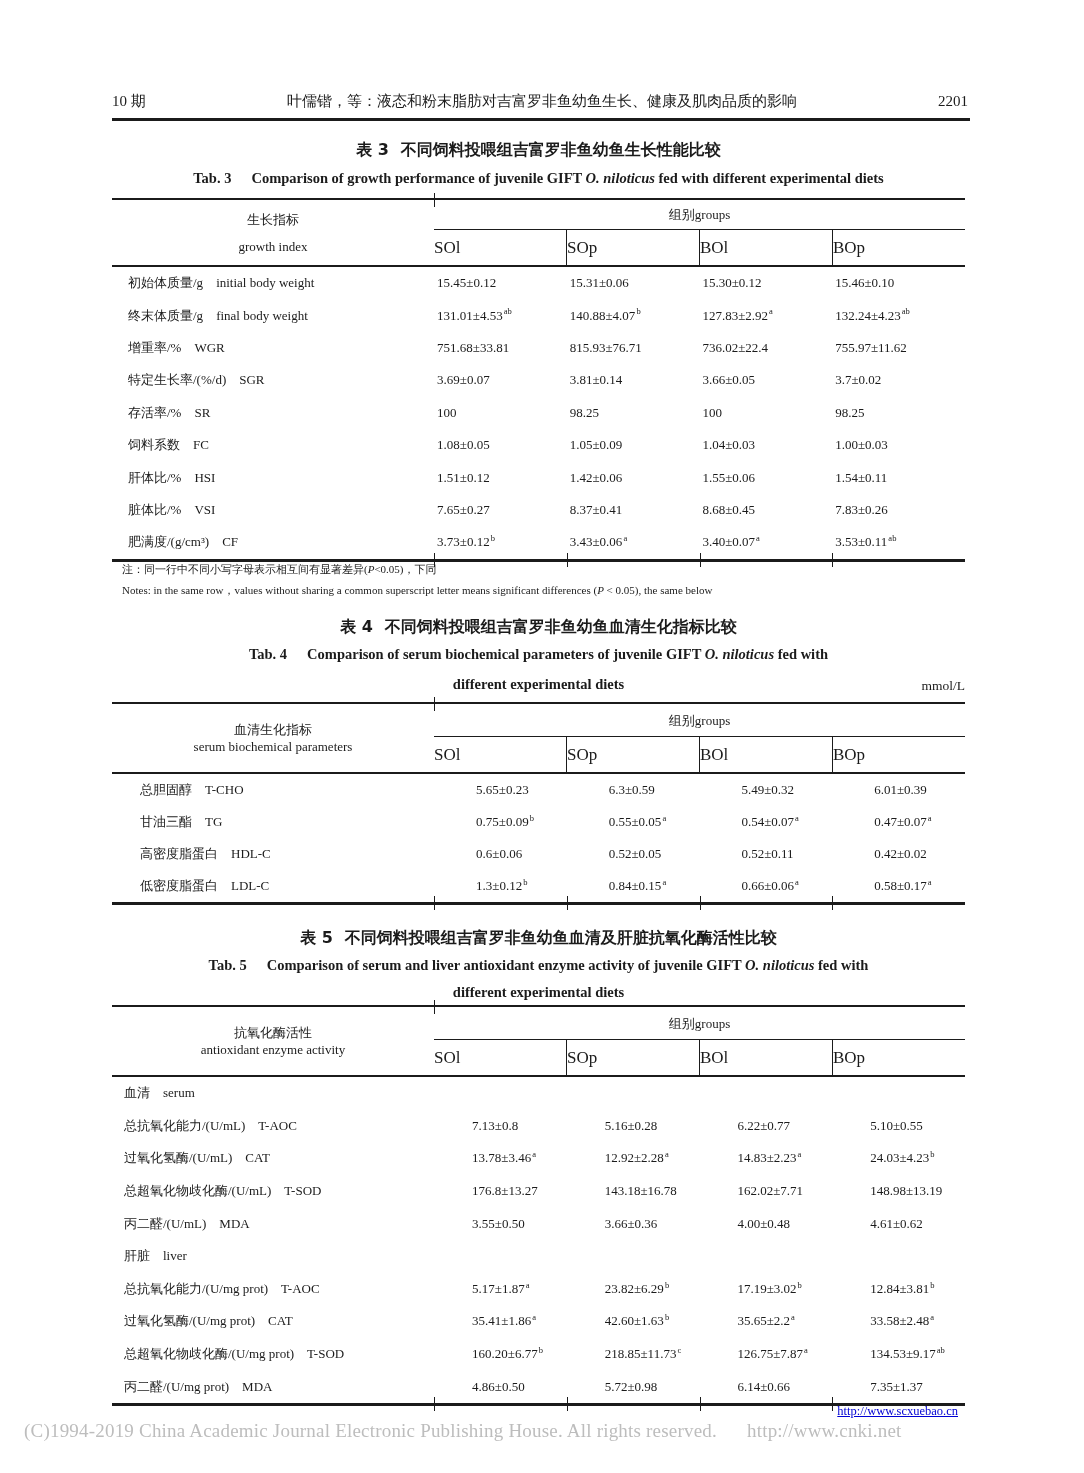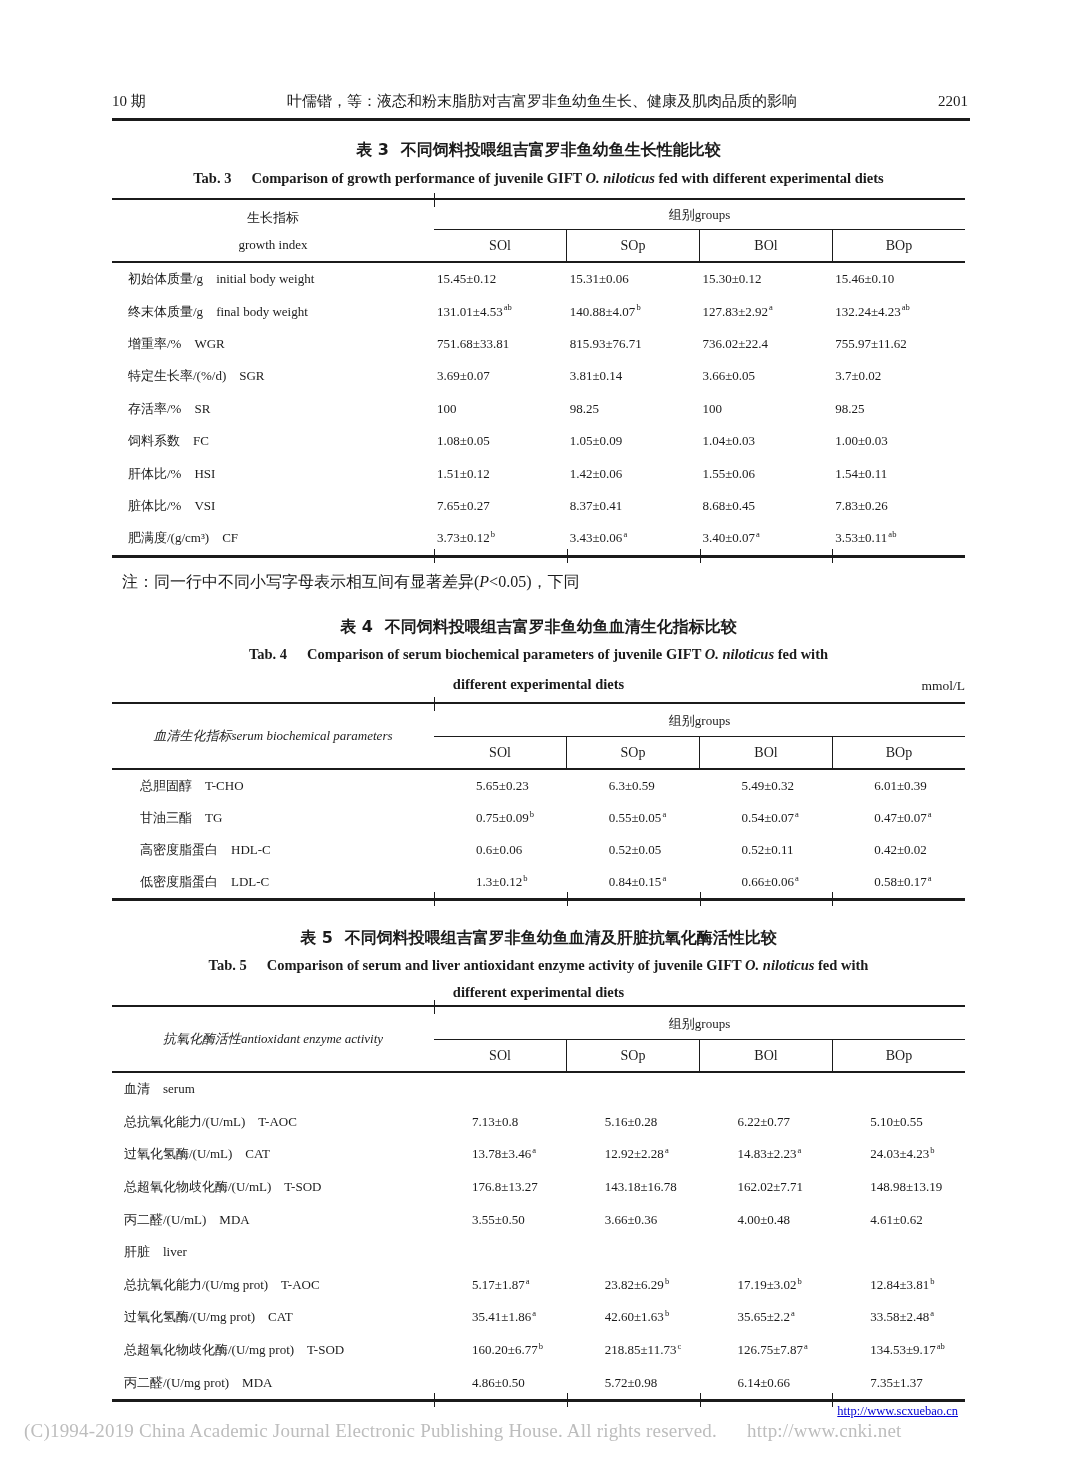--- a/index.html
+++ b/index.html
@@ -22,44 +22,44 @@
   .enl{margin-right:20px;text-align:right;}
   .unit-label{position:absolute;left:112px;width:853px;text-align:right;top:678px;font-size:13.5px;font-weight:normal;}
   
   .sci-table{position:absolute;left:112px;width:853px;border-top:2.5px solid #1b1b1b;
     border-bottom:3px solid #1b1b1b;font-size:13px;}
   #t3{top:198px}#t4{top:702px}#t5{top:1005px}
   .thead{display:flex;border-bottom:2.5px solid #1b1b1b;position:relative;}
   .thead::before{content:"";position:absolute;left:37.75%;top:-7px;width:1px;height:14px;background:#1b1b1b;}
   .hlabel{width:37.75%;display:flex;justify-content:center;align-items:center;box-sizing:border-box;}
   #t3 .hlabel{flex-direction:column;gap:10px;}
-  #t4 .hlabel,#t5 .hlabel{flex-direction:row;font-style:italic;}
+  #t4 .hlabel,#t5 .hlabel{flex-direction:column;}
   .hgroups{flex:1;display:flex;flex-direction:column;}
   .hg-title{text-align:center;border-bottom:1px solid #1b1b1b;padding:6px 0 5px;}
   #t4 .hg-title,#t5 .hg-title{padding:8px 0 6px;}
   .hg-cn{margin-right:0;}
   .hg-cols{display:flex;}
-  .hg-col{flex:1;text-align:center;padding:8px 0 7px;font-size:14px;}
+  .hg-col{flex:1;padding:8px 0 7px;font-size:17px;}
   .hg-col + .hg-col{border-left:1px solid #1b1b1b;}
   .trow{display:flex;align-items:center;height:32.4px;}
   #t4 .trow{height:32px}
   #t5 .trow{height:32.6px}
   .tlabel{width:37.75%;padding-left:16px;box-sizing:border-box;white-space:nowrap;}
   #t4 .tlabel{padding-left:28px;}
   #t5 .tlabel{padding-left:12px;}
   .lab-en{margin-left:13px;}
   .trow.section .tlabel{width:100%;}
   .trow.section .lab-en{font-weight:normal;}
   .tcell{width:15.5625%;box-sizing:border-box;padding-left:3px;white-space:nowrap;}
   #t4 .tcell{padding-left:42px;}
   #t5 .tcell{padding-left:38px;}
   sup{font-size:8.5px;line-height:0;margin-left:1px;}
   .btick{position:absolute;bottom:-8px;width:1px;height:14px;background:#1b1b1b;}
   
-  .notes{position:absolute;left:122px;top:571px;font-size:16px;line-height:21px;}
+  .notes{position:absolute;left:122px;top:559px;font-size:11px;line-height:21px;}
   .notes i{font-style:italic;}
   
   .journal-link{position:absolute;top:1404px;left:112px;width:846px;text-align:right;font-size:12.5px;}
   .journal-link a{color:#0000d4;text-decoration:underline;}
   .copyright{position:absolute;top:1420px;left:24px;font-size:19px;color:#bdbdbd;letter-spacing:0.2px;white-space:nowrap;}
   .copyright .cnki{margin-left:30px;}
 </style>
 </head>
 <body>
 
@@ -161,20 +161,21 @@
       </div>
     </div>
     <div class="btick" style="left: 37.75%;"></div>
     <div class="btick" style="left: 53.3%;"></div>
     <div class="btick" style="left: 68.9%;"></div>
     <div class="btick" style="left: 84.45%;"></div>
   </div>
 
 <div class="notes">
   <div><span>注：同一行中不同小写字母表示相互间有显著差异(</span><i>P</i><span>&lt;0.05)，下同</span></div>
+  <div><span>Notes: in the same row，values without sharing a common superscript letter means significant differences (</span><i>P</i><span> &lt; 0.05), the same below</span></div>
 </div>
 
 <div class="cn-title" id="ct4">
   <span class="ctl">表 4</span><span>不同饲料投喂组吉富罗非鱼幼鱼血清生化指标比较</span>
 </div>
 <div class="en-title" id="et4-1">
   <span class="enl">Tab. 4</span><span>Comparison of serum biochemical parameters of juvenile GIFT</span>
   <i>O. niloticus</i>
   <span>fed with</span>
 </div>

